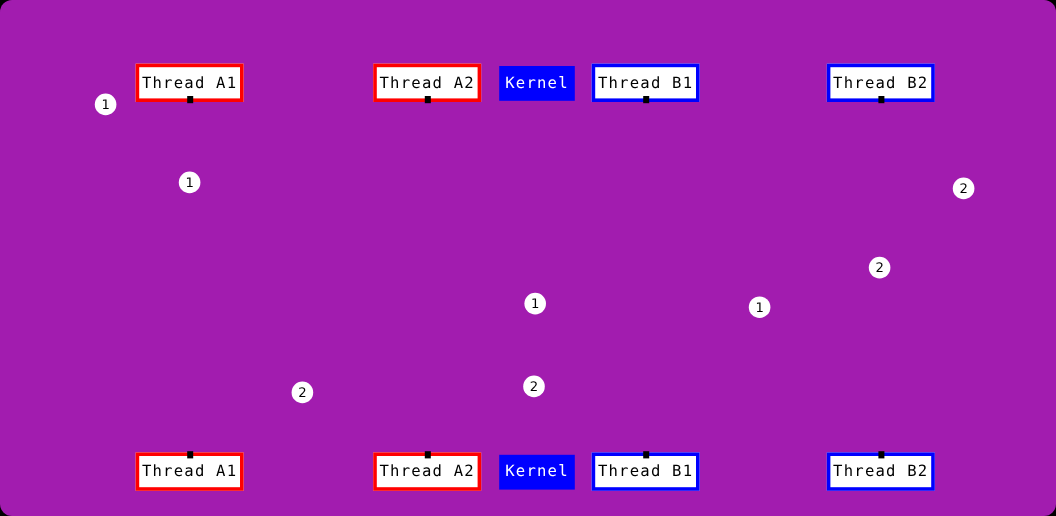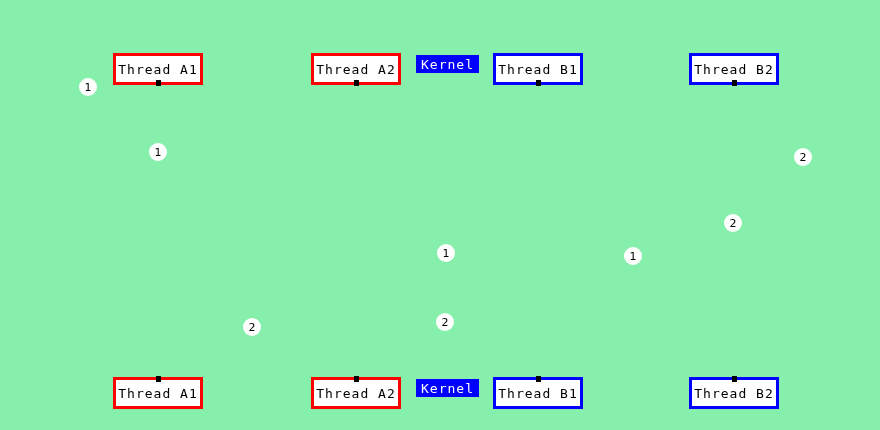--- a/index.html
+++ b/index.html
@@ -25,21 +25,21 @@
     font-size: 13px;
     letter-spacing: 1px;
     white-space: nowrap;
   }
   .actor.outlined {
     background: #ffffff;
     color: #000000;
     border: 3px solid #ff0000; 
   }
   .actor.filled {
-    height: 18px;
+    height: 29px;
     color: #ffffff;
     border: none;
   }
   .notch {
     position: absolute;
     left: 50%;
     width: 5px;
     height: 6px;
     margin-left: -2px;
     background: #000000;
@@ -57,21 +57,21 @@
     align-items: center;
     justify-content: center;
     font-family: "DejaVu Sans", sans-serif;
     font-size: 11px;
     line-height: 1;
   }
 </style>
 </head>
 <body>
 
-<div class="stage" style="background: #86efac;">
+<div class="stage" style="background: #a21caf; border-radius: 10px;">
 
 <div class="actor outlined top" style="left: 113px; top: 53px; width: 90px; border-color: rgb(255, 0, 0); background: rgb(255, 255, 255); color: rgb(0, 0, 0);">
       <span class="notch"></span>
       <span>Thread A1</span>
     </div>
     <div class="actor outlined top" style="left: 311px; top: 53px; width: 90px; border-color: rgb(255, 0, 0); background: rgb(255, 255, 255); color: rgb(0, 0, 0);">
       <span class="notch"></span>
       <span>Thread A2</span>
     </div>
     <div class="actor filled top" style="left: 416px; top: 55px; width: 63px; background: rgb(0, 0, 255); color: rgb(255, 255, 255);">

